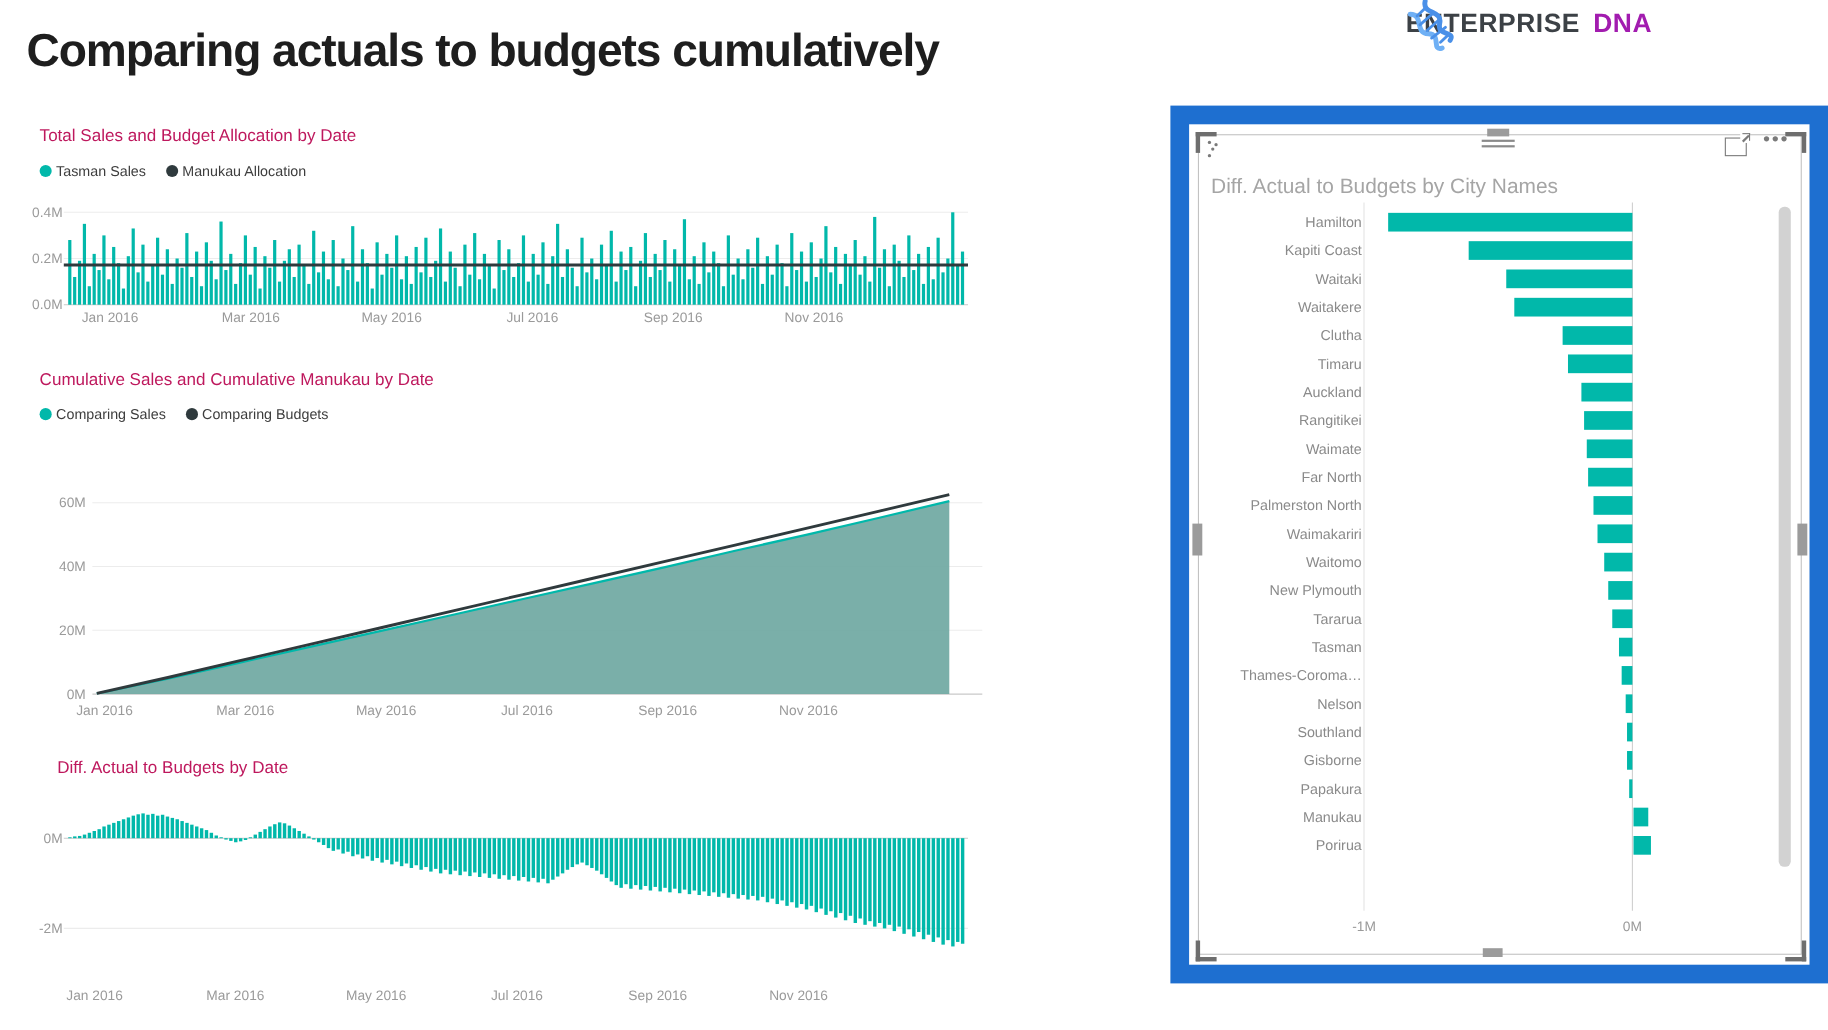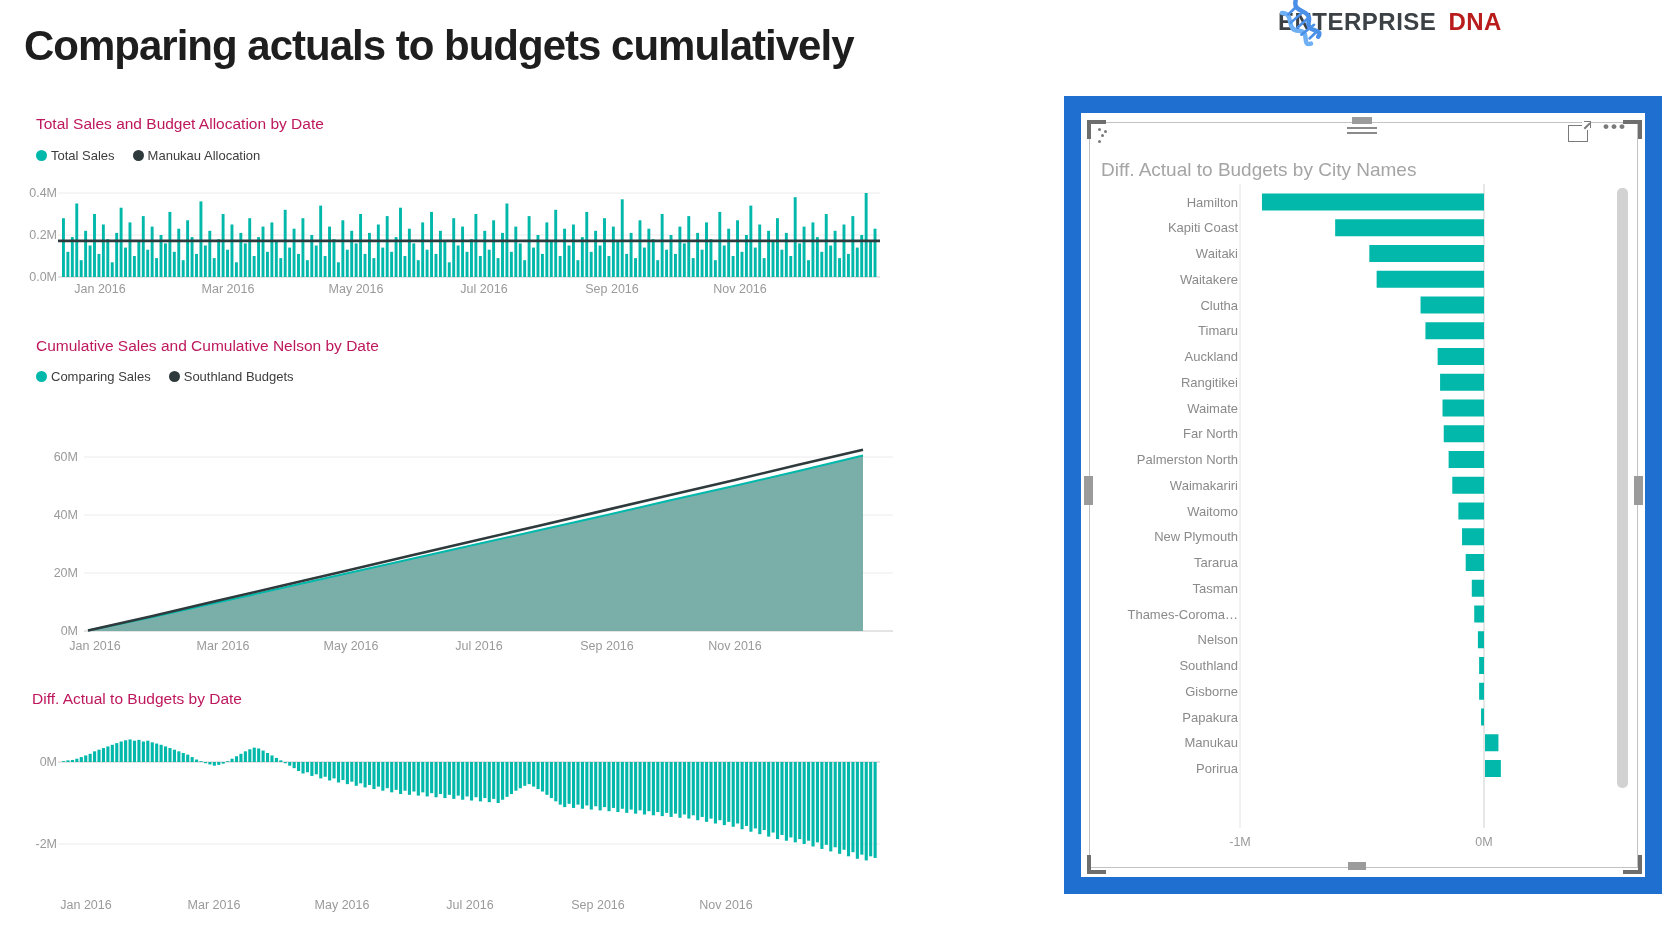--- a/index.html
+++ b/index.html
@@ -7,21 +7,21 @@
     width:1662px;height:936px;position:relative;overflow:hidden;
     background:#ffffff;font-family:"Liberation Sans",sans-serif;
   }
   
   #page-title{
     position:absolute;left:8px;top:6px;margin:16px;
     font-size:42px;font-weight:bold;letter-spacing:-1px;color:#1e1e1e;
   }
   .logo{position:absolute;left:1278px;top:8px;display:flex;align-items:center;gap:10px;}
   .logo .brand1{font-size:24px;font-weight:bold;color:#3c4146;letter-spacing:.5px;}
-  .logo .brand2{font-size:24px;font-weight:bold;color:#b91c1c;letter-spacing:.5px;margin-left:2px;}
+  .logo .brand2{font-size:24px;font-weight:bold;color:#a21caf;letter-spacing:.5px;margin-left:2px;}
   
   .chart-title{position:absolute;font-size:15.5px;color:#be185d;}
   .legend{position:absolute;display:flex;gap:18px;align-items:center;}
   .legend .li{display:flex;align-items:center;gap:4px;}
   .legend .dot{width:11px;height:11px;border-radius:50%;display:inline-block;}
   .legend .lbl{font-size:13px;color:#3d3d3d;}
   svg{position:absolute;overflow:visible;}
   svg text{font-family:"Liberation Sans",sans-serif;}
   .tick{fill:#9a9a9a;font-size:12.5px;}
   .cat{fill:#8a8a8a;font-size:13px;}
@@ -73,21 +73,21 @@
     </g>
   </svg>
   <span class="brand1">ENTERPRISE</span>
     <span class="brand2">DNA</span>
 </div>
 
 <div class="chart-title" style="left:36px;top:115px">Total Sales and Budget Allocation by Date</div>
 <div class="legend" style="left:36px;top:148px">
   <div class="li">
     <span class="dot" style="background: rgb(1, 184, 170);"></span>
-    <span class="lbl">Total Sales</span>
+    <span class="lbl">Tasman Sales</span>
   </div>
   <div class="li">
     <span class="dot" style="background: rgb(47, 58, 61);"></span>
     <span class="lbl">Manukau Allocation</span>
   </div>
 </div>
 <svg id="chartA" style="left:30px;top:166px" width="880" height="140">
     <line x1="28" y1="27" x2="850" y2="27" stroke="#ececec" stroke-width="1"></line>
     <line x1="28" y1="69" x2="850" y2="69" stroke="#ececec" stroke-width="1"></line>
     <line x1="28" y1="111" x2="850" y2="111" stroke="#c9c9c9" stroke-width="1"></line>
@@ -280,29 +280,29 @@
     <rect x="843.5652173913044" y="62.7" width="2.9" height="48.3" fill="#01B8AA"></rect>
     <line x1="28" y1="74.88" x2="850" y2="74.88" stroke="#2F3A3D" stroke-width="2.6"></line>
     <text x="70" y="127" text-anchor="middle" class="tick">Jan 2016</text>
     <text x="198" y="127" text-anchor="middle" class="tick">Mar 2016</text>
     <text x="326" y="127" text-anchor="middle" class="tick">May 2016</text>
     <text x="454" y="127" text-anchor="middle" class="tick">Jul 2016</text>
     <text x="582" y="127" text-anchor="middle" class="tick">Sep 2016</text>
     <text x="710" y="127" text-anchor="middle" class="tick">Nov 2016</text>
   </svg>
 
-<div class="chart-title" style="left:36px;top:337px">Cumulative Sales and Cumulative Nelson by Date</div>
+<div class="chart-title" style="left:36px;top:337px">Cumulative Sales and Cumulative Manukau by Date</div>
 <div class="legend" style="left:36px;top:369px">
   <div class="li">
     <span class="dot" style="background: rgb(1, 184, 170);"></span>
     <span class="lbl">Comparing Sales</span>
   </div>
   <div class="li">
     <span class="dot" style="background: rgb(47, 58, 61);"></span>
-    <span class="lbl">Southland Budgets</span>
+    <span class="lbl">Comparing Budgets</span>
   </div>
 </div>
 <svg id="chartB" style="left:30px;top:396px" width="880" height="266">
     <line x1="54" y1="177" x2="863" y2="177" stroke="#ececec" stroke-width="1"></line>
     <line x1="54" y1="119" x2="863" y2="119" stroke="#ececec" stroke-width="1"></line>
     <line x1="54" y1="61" x2="863" y2="61" stroke="#ececec" stroke-width="1"></line>
     <line x1="54" y1="235" x2="863" y2="235" stroke="#c9c9c9" stroke-width="1"></line>
     <text x="48" y="239" text-anchor="end" class="tick">0M</text>
     <text x="48" y="181" text-anchor="end" class="tick">20M</text>
     <text x="48" y="123" text-anchor="end" class="tick">40M</text>
@@ -311,21 +311,21 @@
     <polyline points="58,234.42 122.58333333333333,221.08 187.16666666666666,206.57999999999998 251.75,192.07999999999998 316.3333333333333,177.57999999999998 380.9166666666667,163.07999999999998 445.5,148.57999999999998 510.0833333333333,134.08 574.6666666666666,119.58000000000001 639.25,104.5 703.8333333333334,90 768.4166666666666,74.91999999999999 833,59.55000000000001" fill="none" stroke="#01B8AA" stroke-width="2"></polyline>
     <polyline points="58,234.42 122.58333333333333,219.92 187.16666666666666,204.84 251.75,189.76 316.3333333333333,174.68 380.9166666666667,159.6 445.5,144.51999999999998 510.0833333333333,129.44 574.6666666666666,114.36 639.25,99.28 703.8333333333334,84.19999999999999 768.4166666666666,68.83000000000001 833,53.75" fill="none" stroke="#2F3A3D" stroke-width="2.6"></polyline>
     <text x="65" y="254" text-anchor="middle" class="tick">Jan 2016</text>
     <text x="193" y="254" text-anchor="middle" class="tick">Mar 2016</text>
     <text x="321" y="254" text-anchor="middle" class="tick">May 2016</text>
     <text x="449" y="254" text-anchor="middle" class="tick">Jul 2016</text>
     <text x="577" y="254" text-anchor="middle" class="tick">Sep 2016</text>
     <text x="705" y="254" text-anchor="middle" class="tick">Nov 2016</text>
   </svg>
 
-<div class="chart-title" style="left:32px;top:690px">Diff. Actual to Budgets by Date</div>
+<div class="chart-title" style="left:52px;top:690px">Diff. Actual to Budgets by Date</div>
 <svg id="chartC" style="left:30px;top:682px" width="880" height="250">
     <line x1="28" y1="162" x2="850" y2="162" stroke="#ececec" stroke-width="1"></line>
     <line x1="28" y1="80" x2="850" y2="80" stroke="#c9c9c9" stroke-width="1"></line>
     <text x="27" y="84" text-anchor="end" class="tick">0M</text>
     <text x="27" y="166" text-anchor="end" class="tick">-2M</text>
     <rect x="32" y="79.18" width="3.1" height="0.8200000000000001" fill="#01B8AA"></rect>
     <rect x="36.434782608695656" y="78.36" width="3.1" height="1.6400000000000001" fill="#01B8AA"></rect>
     <rect x="40.869565217391305" y="77.95" width="3.1" height="2.0500000000000003" fill="#01B8AA"></rect>
     <rect x="45.30434782608695" y="76.72" width="3.1" height="3.2800000000000002" fill="#01B8AA"></rect>
     <rect x="49.73913043478261" y="75.08" width="3.1" height="4.92" fill="#01B8AA"></rect>

